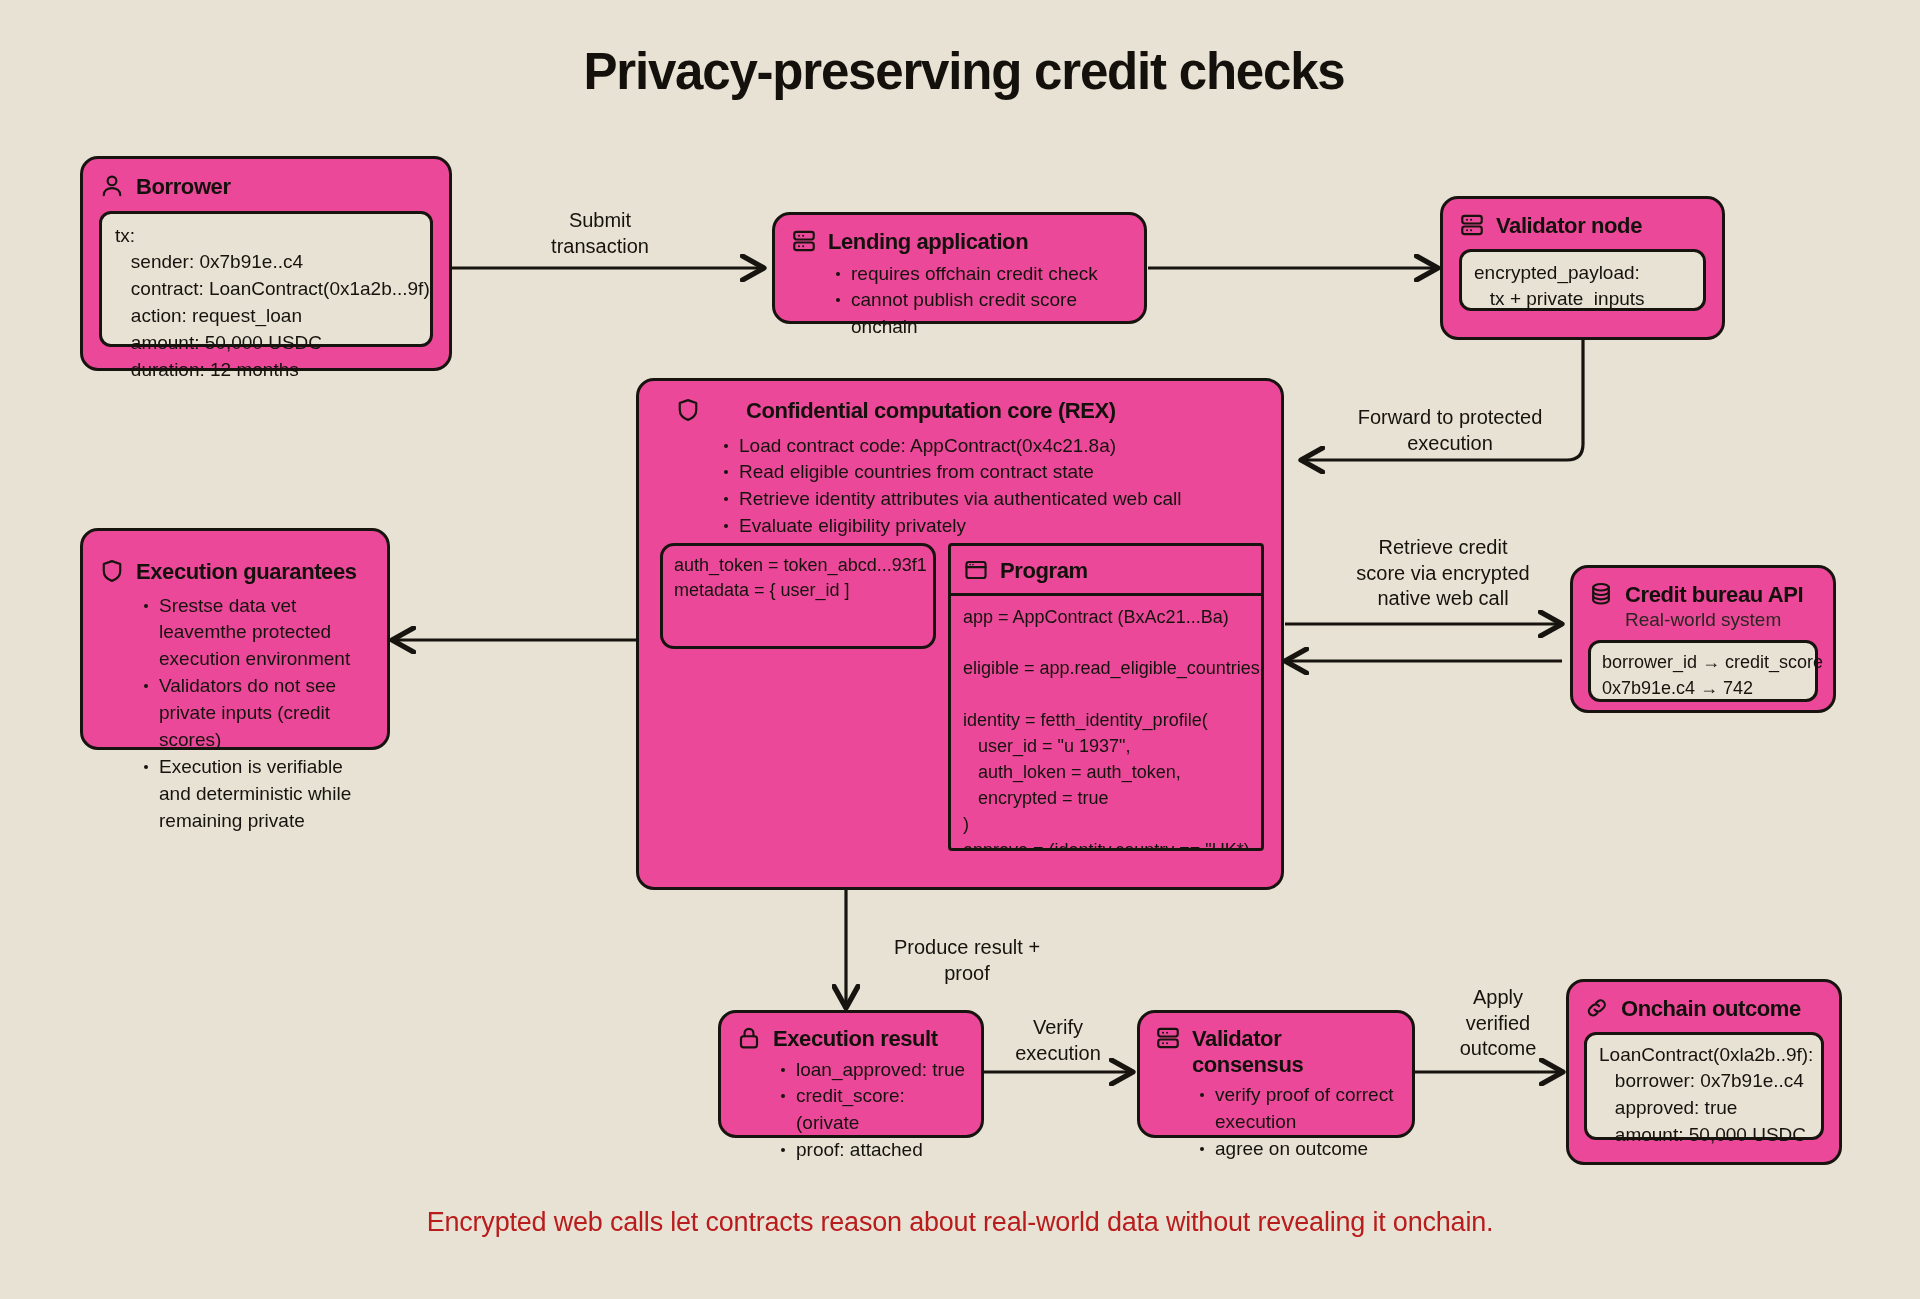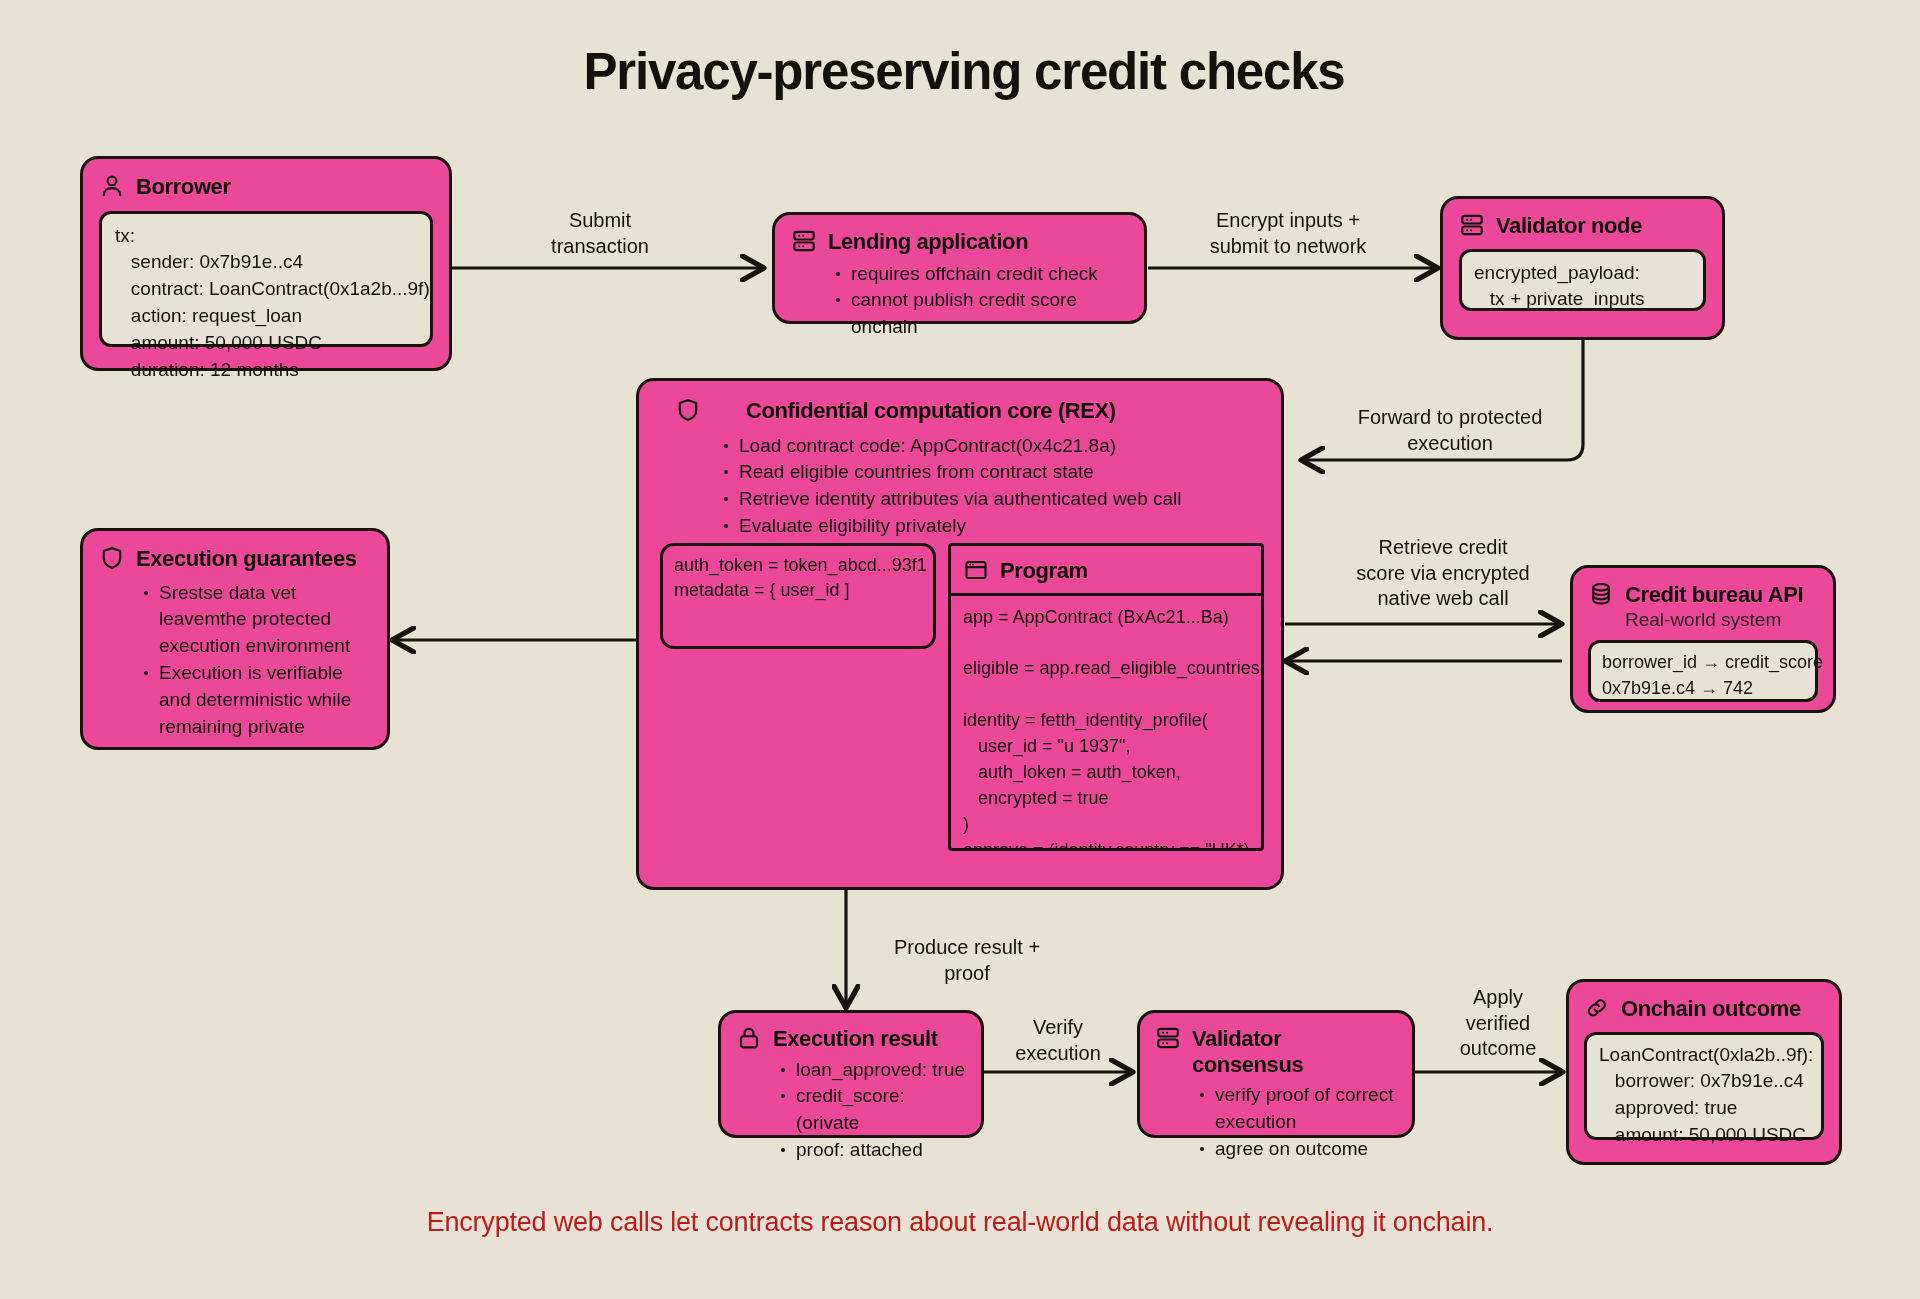--- a/index.html
+++ b/index.html
@@ -269,31 +269,32 @@
    auth_loken = auth_token,
    encrypted = true
 )
 approve = (identity.country == "UK*)
 
 output = (
    eligible: approve</div>
     </div>
   </div>
 
-  <div class="node" style="left:80px; top:528px; width:310px; height:222px; padding:14px 16px;">
+  <div class="node" style="left:80px; top:528px; width:310px; height:222px; padding:27px 16px;">
     <div class="node-head">
       <span class="icon">
         <svg viewBox="0 0 24 24" fill="none" stroke="#17140f" stroke-width="2" stroke-linecap="round" stroke-linejoin="round">
           <path d="M12 2.9 L19.6 5.6 V12 c0 4.6-3.3 7.6-7.6 9.1C7.7 19.6 4.4 16.6 4.4 12 V5.6 Z"></path>
         </svg>
       </span>
       <span class="node-title">Execution guarantees</span>
     </div>
     <ul class="bullets" style="margin-top:8px; margin-left:42px;">
         <li>Srestse data vet leavemthe protected execution environment</li>
+        <li>Validators do not see private inputs (credit scores)</li>
         <li>Execution is verifiable and deterministic while remaining private</li>
       </ul>
   </div>
 
   <div class="node" style="left:1570px; top:565px; width:266px; height:148px; padding:13px 15px;">
     <div class="node-head">
       <span class="icon">
         <svg viewBox="0 0 24 24" fill="none" stroke="#17140f" stroke-width="2" stroke-linecap="round" stroke-linejoin="round">
           <ellipse cx="12" cy="5.8" rx="7.2" ry="3"></ellipse>
           <path d="M4.8 5.8 V17.8 c0 1.66 3.22 3 7.2 3s7.2-1.34 7.2-3 V5.8"></path>
@@ -358,22 +359,20 @@
       <span class="node-title">Onchain outcome</span>
     </div>
     <div class="panel" style="margin-top:10px; padding:7px 12px; height:108px;">LoanContract(0xla2b..9f):
    borrower: 0x7b91e..c4
    approved: true
    amount: 50,000 USDC</div>
   </div>
 
   <div class="edge-label" style="left:500px; top:208px; width:200px;">Submit
 transaction</div>
-  <div class="edge-label" style="left:1168px; top:208px; width:240px;">Encrypt inputs +
-submit to network</div>
   <div class="edge-label" style="left:1320px; top:405px; width:260px;">Forward to protected
 execution</div>
   <div class="edge-label" style="left:1318px; top:535px; width:250px;">Retrieve credit
 score via encrypted
 native web call</div>
   <div class="edge-label" style="left:862px; top:935px; width:210px; text-align:center;">Produce result +
 proof</div>
   <div class="edge-label" style="left:990px; top:1015px; width:136px;">Verify
 execution</div>
   <div class="edge-label" style="left:1428px; top:985px; width:140px;">Apply

